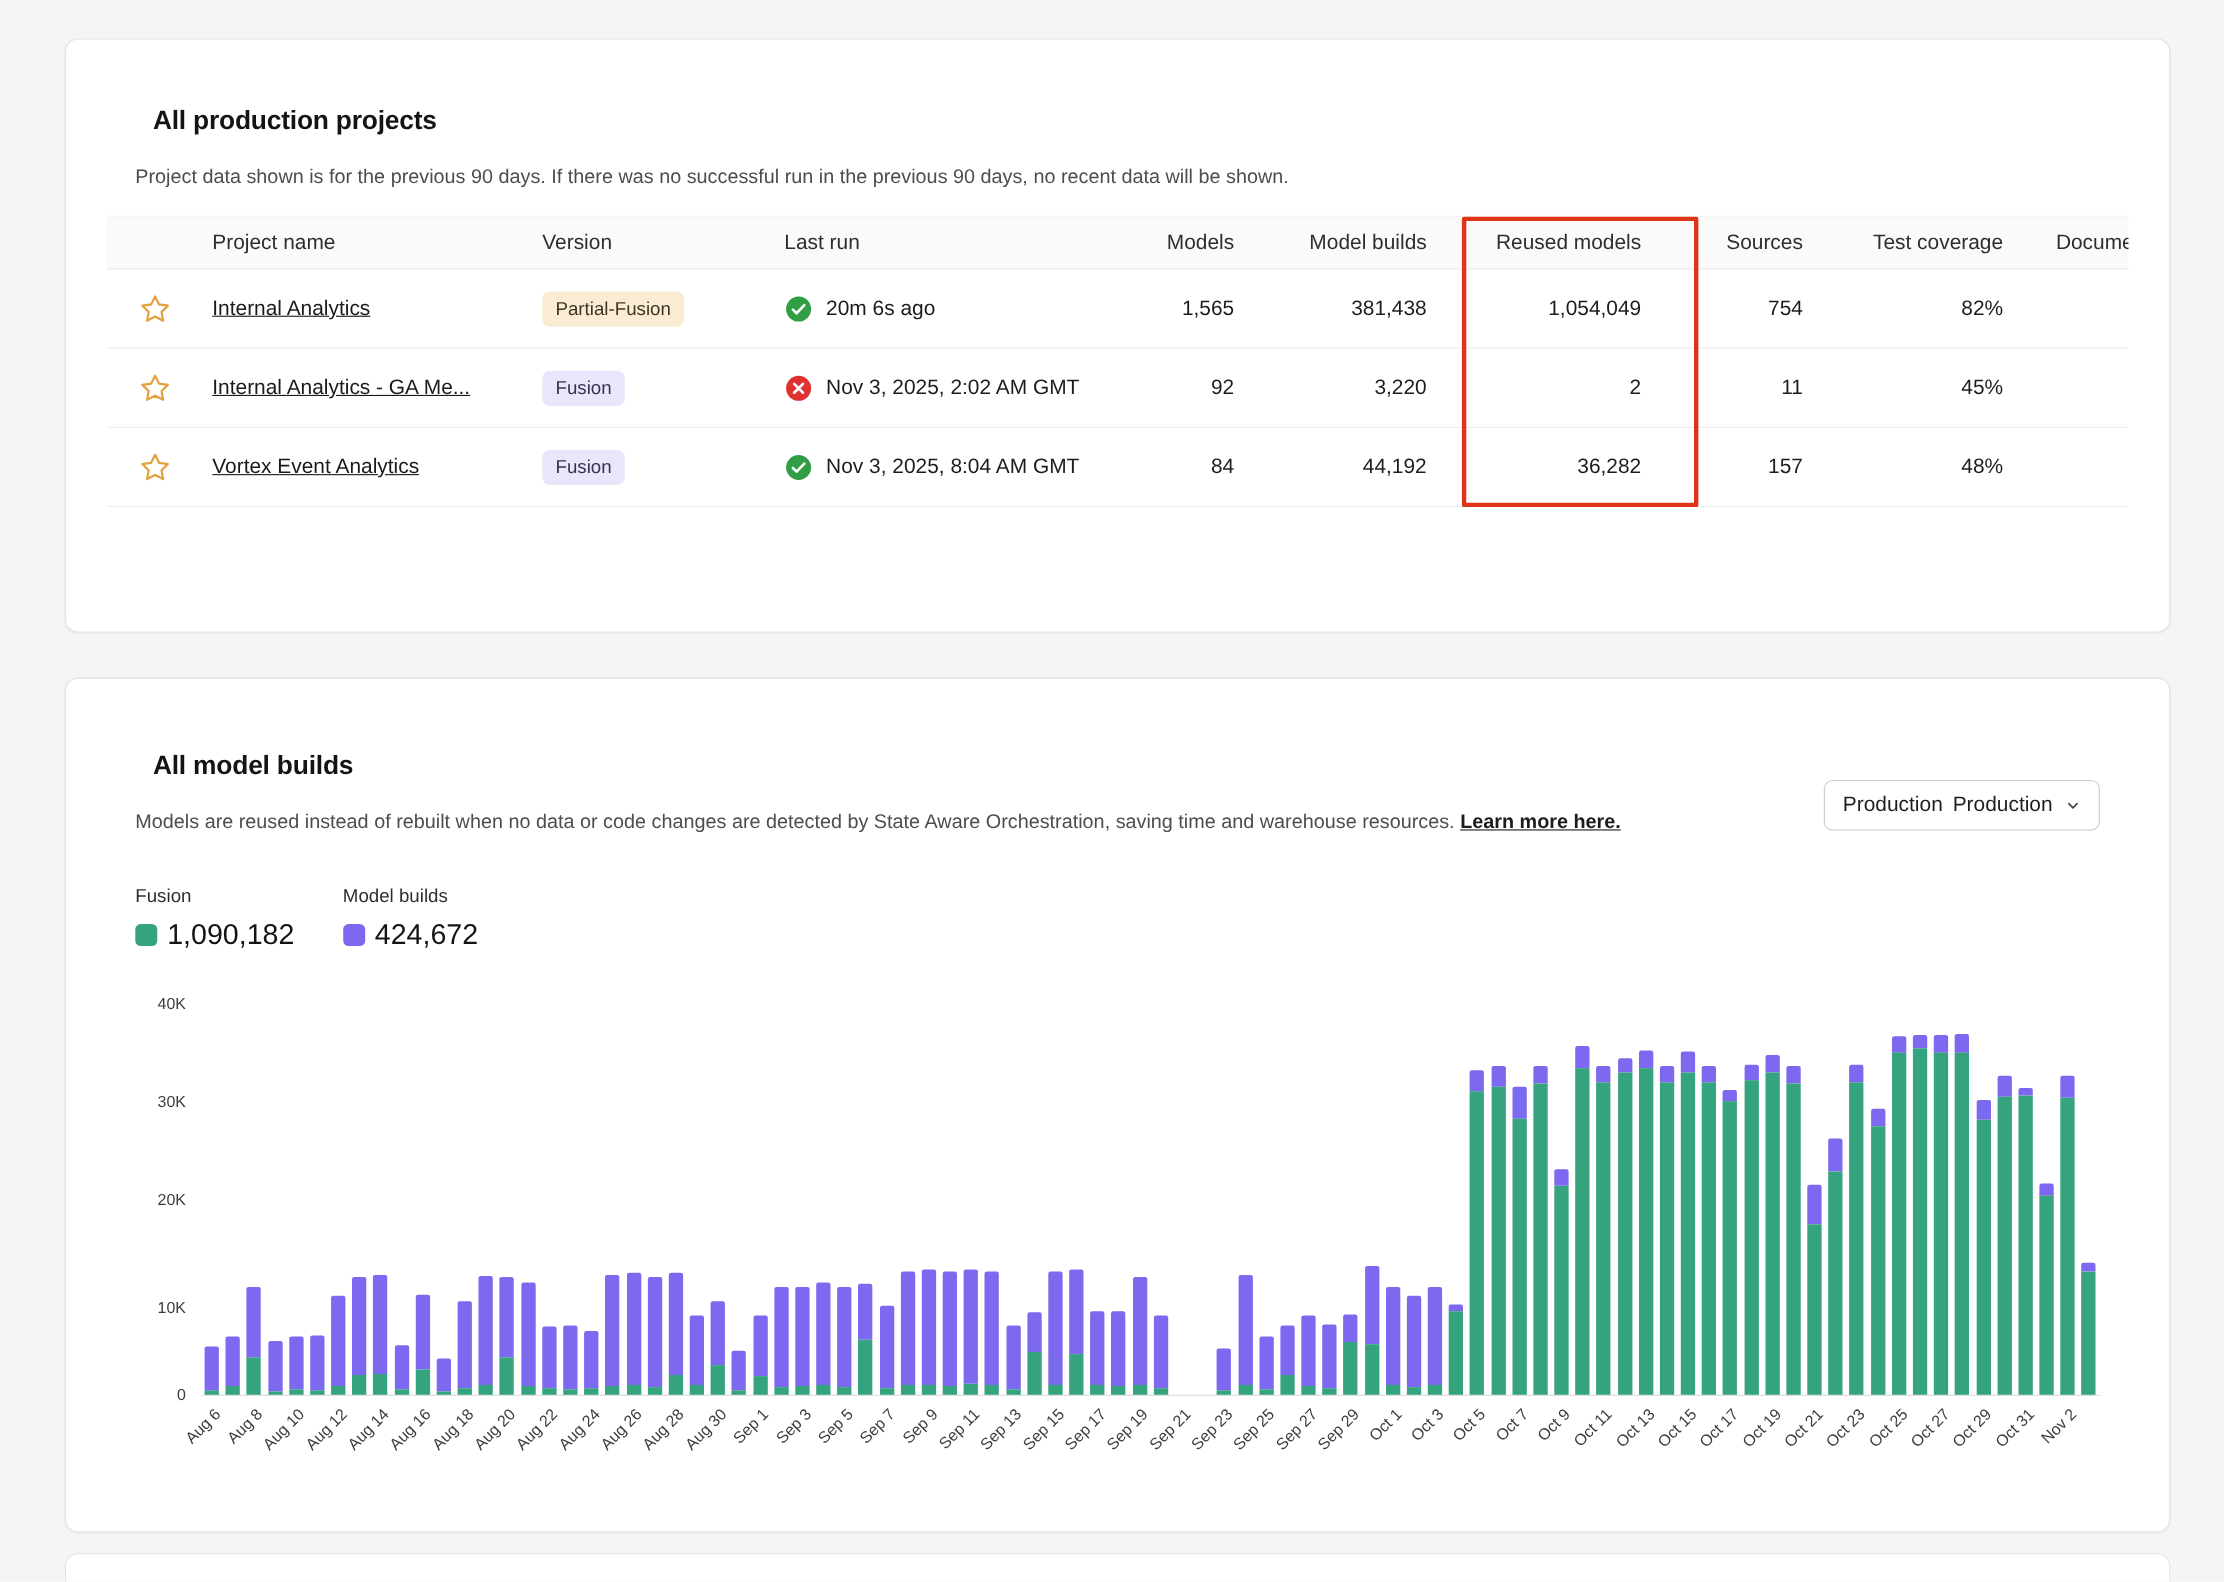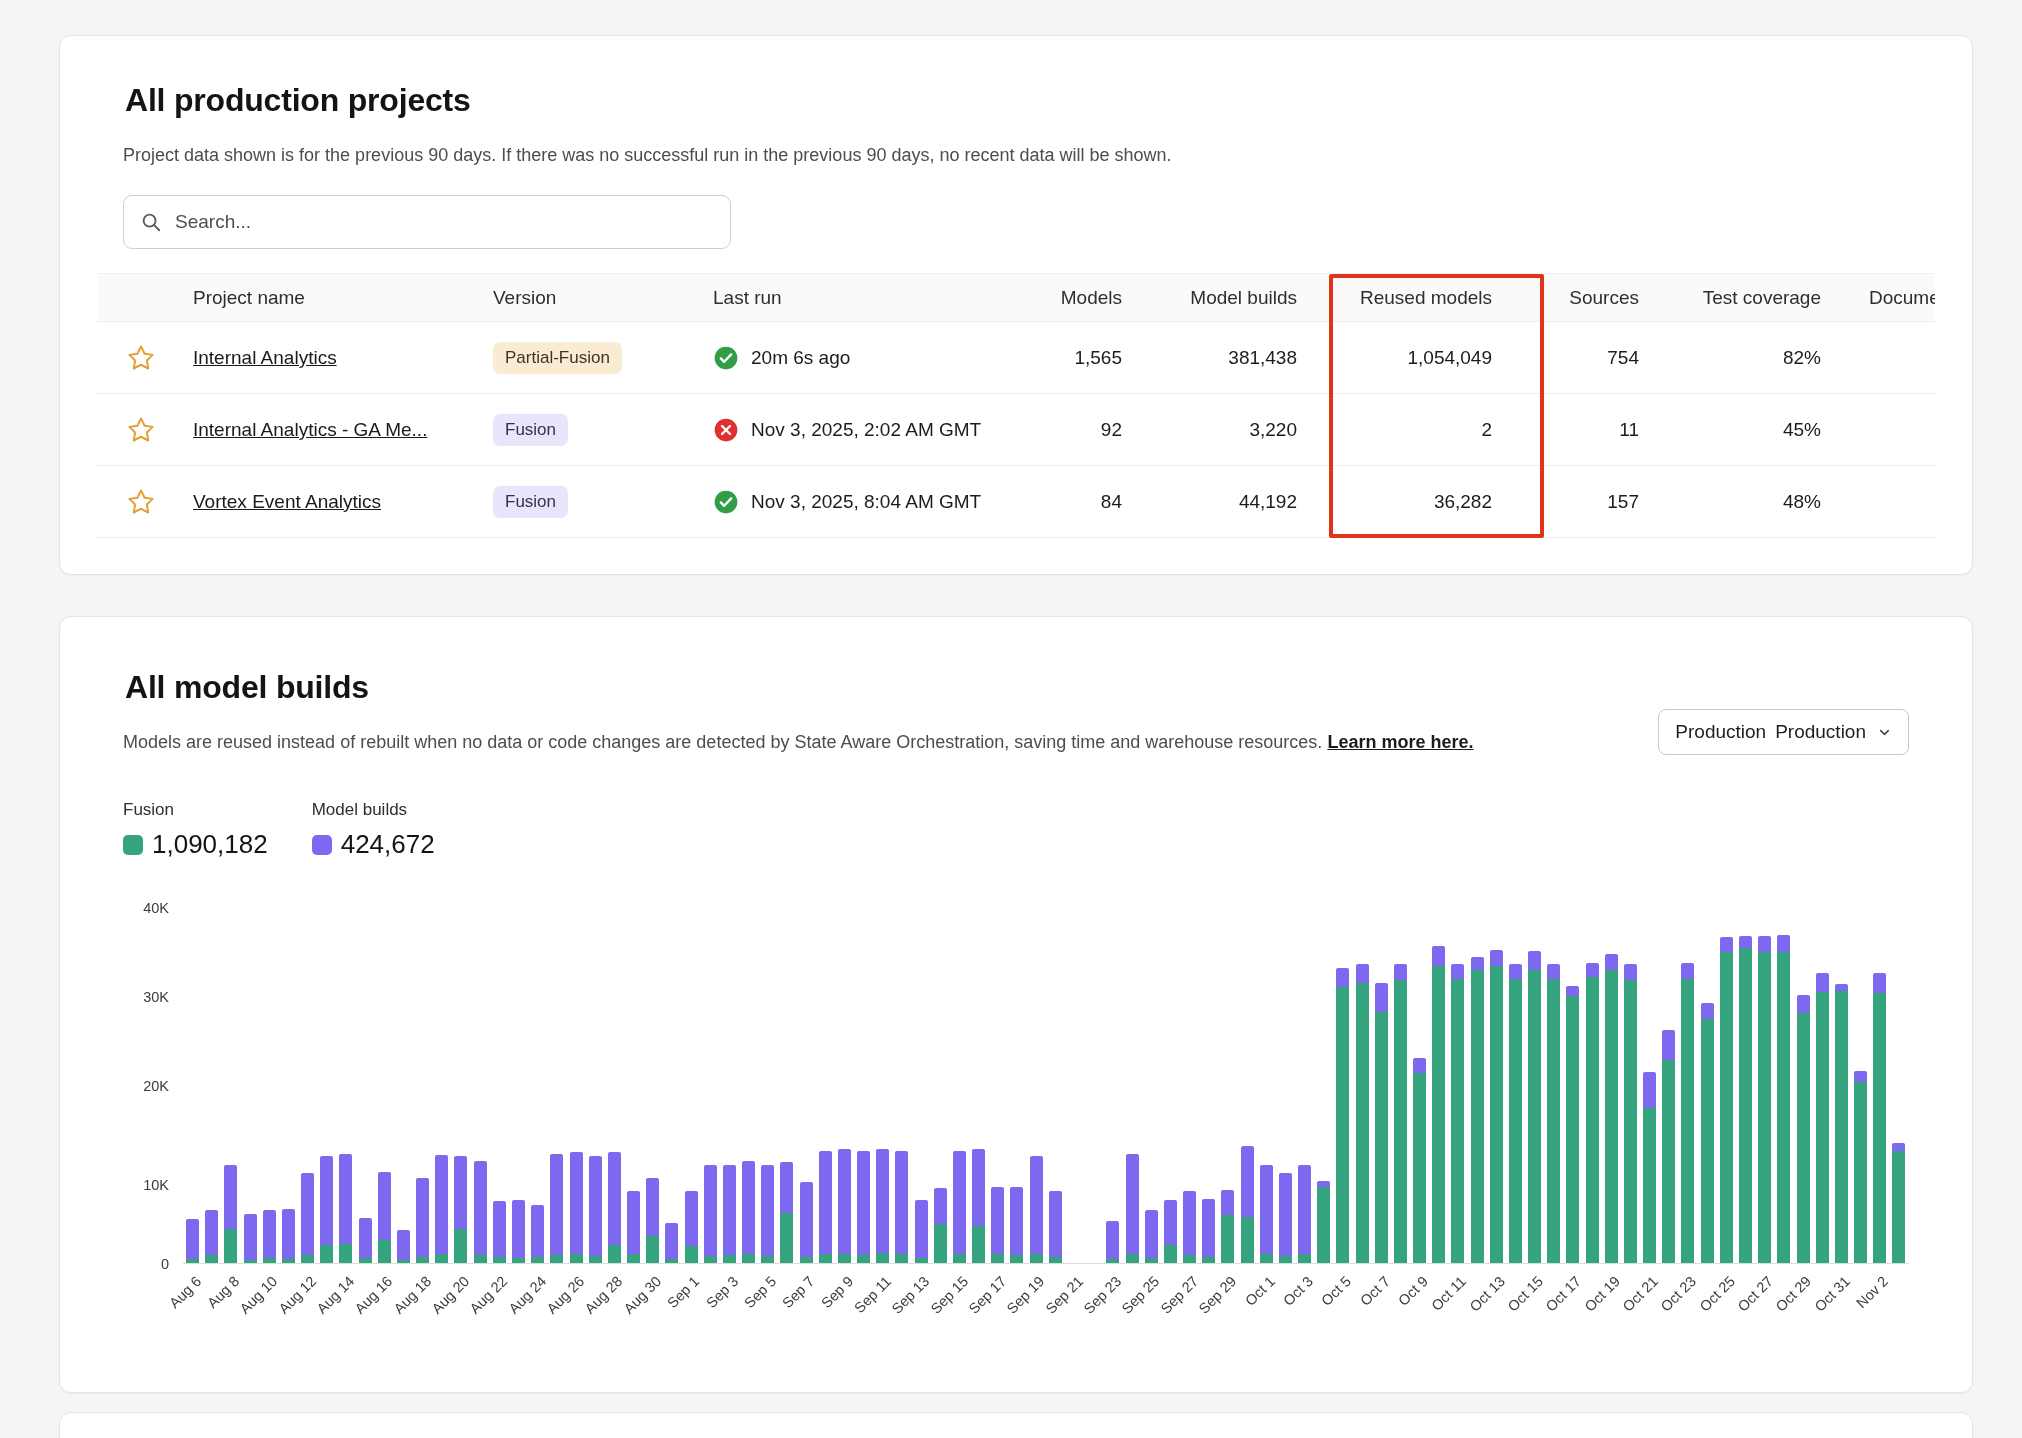--- a/index.html
+++ b/index.html
@@ -6,21 +6,21 @@
   html,body { margin:0; padding:0; }
   body { font-family:"Liberation Sans", sans-serif; }
   .page { width:2022px; height:1438px; background:#f5f5f5; position:relative; overflow:hidden; }
   .card { position:absolute; left:59px; width:1914px; background:#ffffff; border:1px solid #e4e4e4;
           border-radius:12px; box-shadow:0 1px 2px rgba(0,0,0,0.04); }
   .card1 { top:35px; height:540px; padding:44px 63px 0; }
   .card2 { top:616px; height:777px; padding:50px 63px 0; }
   .bottom-strip { position:absolute; left:59px; top:1412px; width:1914px; height:60px; background:#ffffff;
           border:1px solid #e4e4e4; border-radius:12px; }
 
-  h1 { margin:2px; font-size:32px; font-weight:700; color:#141414; letter-spacing:-0.2px; }
+  h1 { margin:16px; font-size:24px; font-weight:700; color:#141414; letter-spacing:-0.2px; }
   .subtitle { margin:24px 0 0; font-size:18px; color:#4d4d4d; line-height:1.35; }
   .subtitle a, .learn-link { color:#1c1c1c; font-weight:600; text-decoration:underline; cursor:pointer; }
 
   
   .search { margin-top:28px; width:608px; height:54px; border:1px solid #cfcfcf; border-radius:9px;
             display:flex; align-items:center; padding:0 16px; gap:11px; background:#fff; }
   .search svg { flex:none; }
   .search input { border:none; outline:none; font-size:19px; flex:1; color:#222; background:transparent;
                   font-family:"Liberation Sans", sans-serif; }
   .search input::placeholder { color:#4f4f4f; }
@@ -86,27 +86,20 @@
 </style>
 </head>
 <body>
 
 <div class="page">
 
   <section class="card card1">
     <h1>All production projects</h1>
     <p class="subtitle">Project data shown is for the previous 90 days. If there was no successful run in the previous 90 days, no recent data will be shown.</p>
 
-    <div class="search">
-      <svg width="22" height="22" viewBox="0 0 24 24" fill="none" stroke="#5a5a5a" stroke-width="2" stroke-linecap="round">
-        <circle cx="10.5" cy="10.5" r="6.5"></circle>
-          <line x1="15.5" y1="15.5" x2="21" y2="21"></line>
-      </svg>
-      <input type="text" placeholder="Search..." style="">
-    </div>
 
     <div class="table-wrap">
       <div class="t-header">
         <div class="c-star"></div>
         <div class="c-name">Project name</div>
         <div class="c-version">Version</div>
         <div class="c-lastrun">Last run</div>
         <div class="c-models">Models</div>
         <div class="c-builds">Model builds</div>
         <div class="c-reused">Reused models</div>

